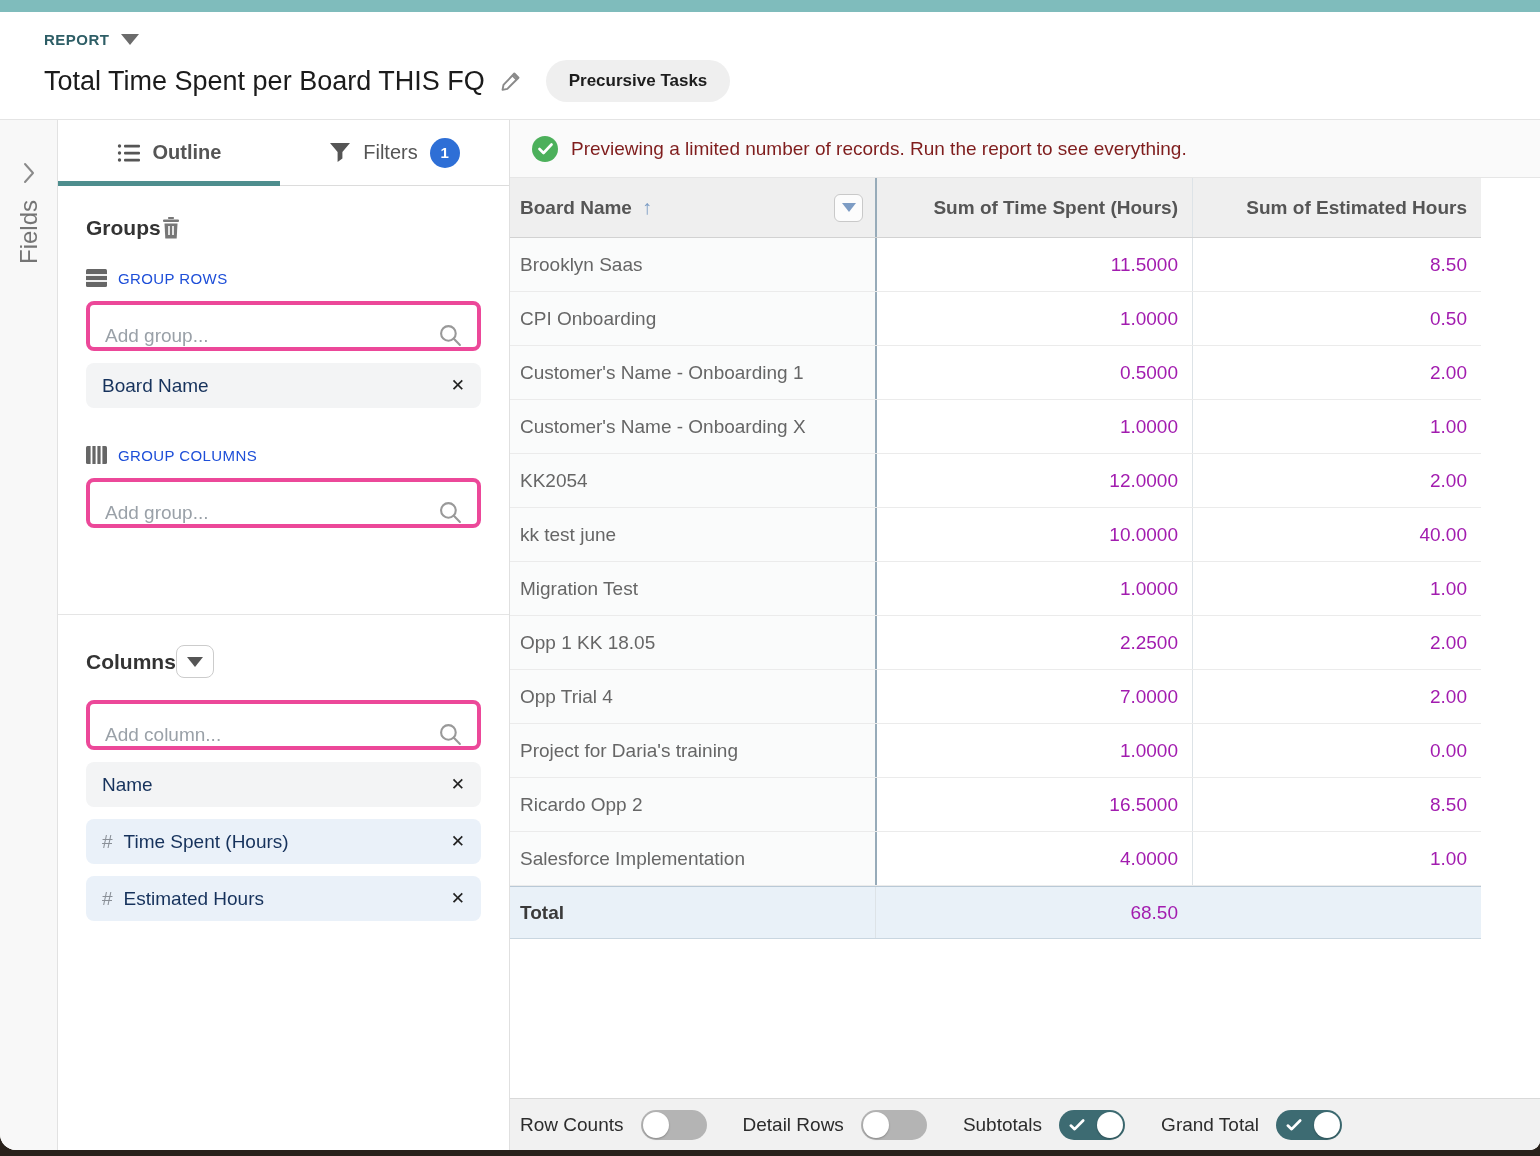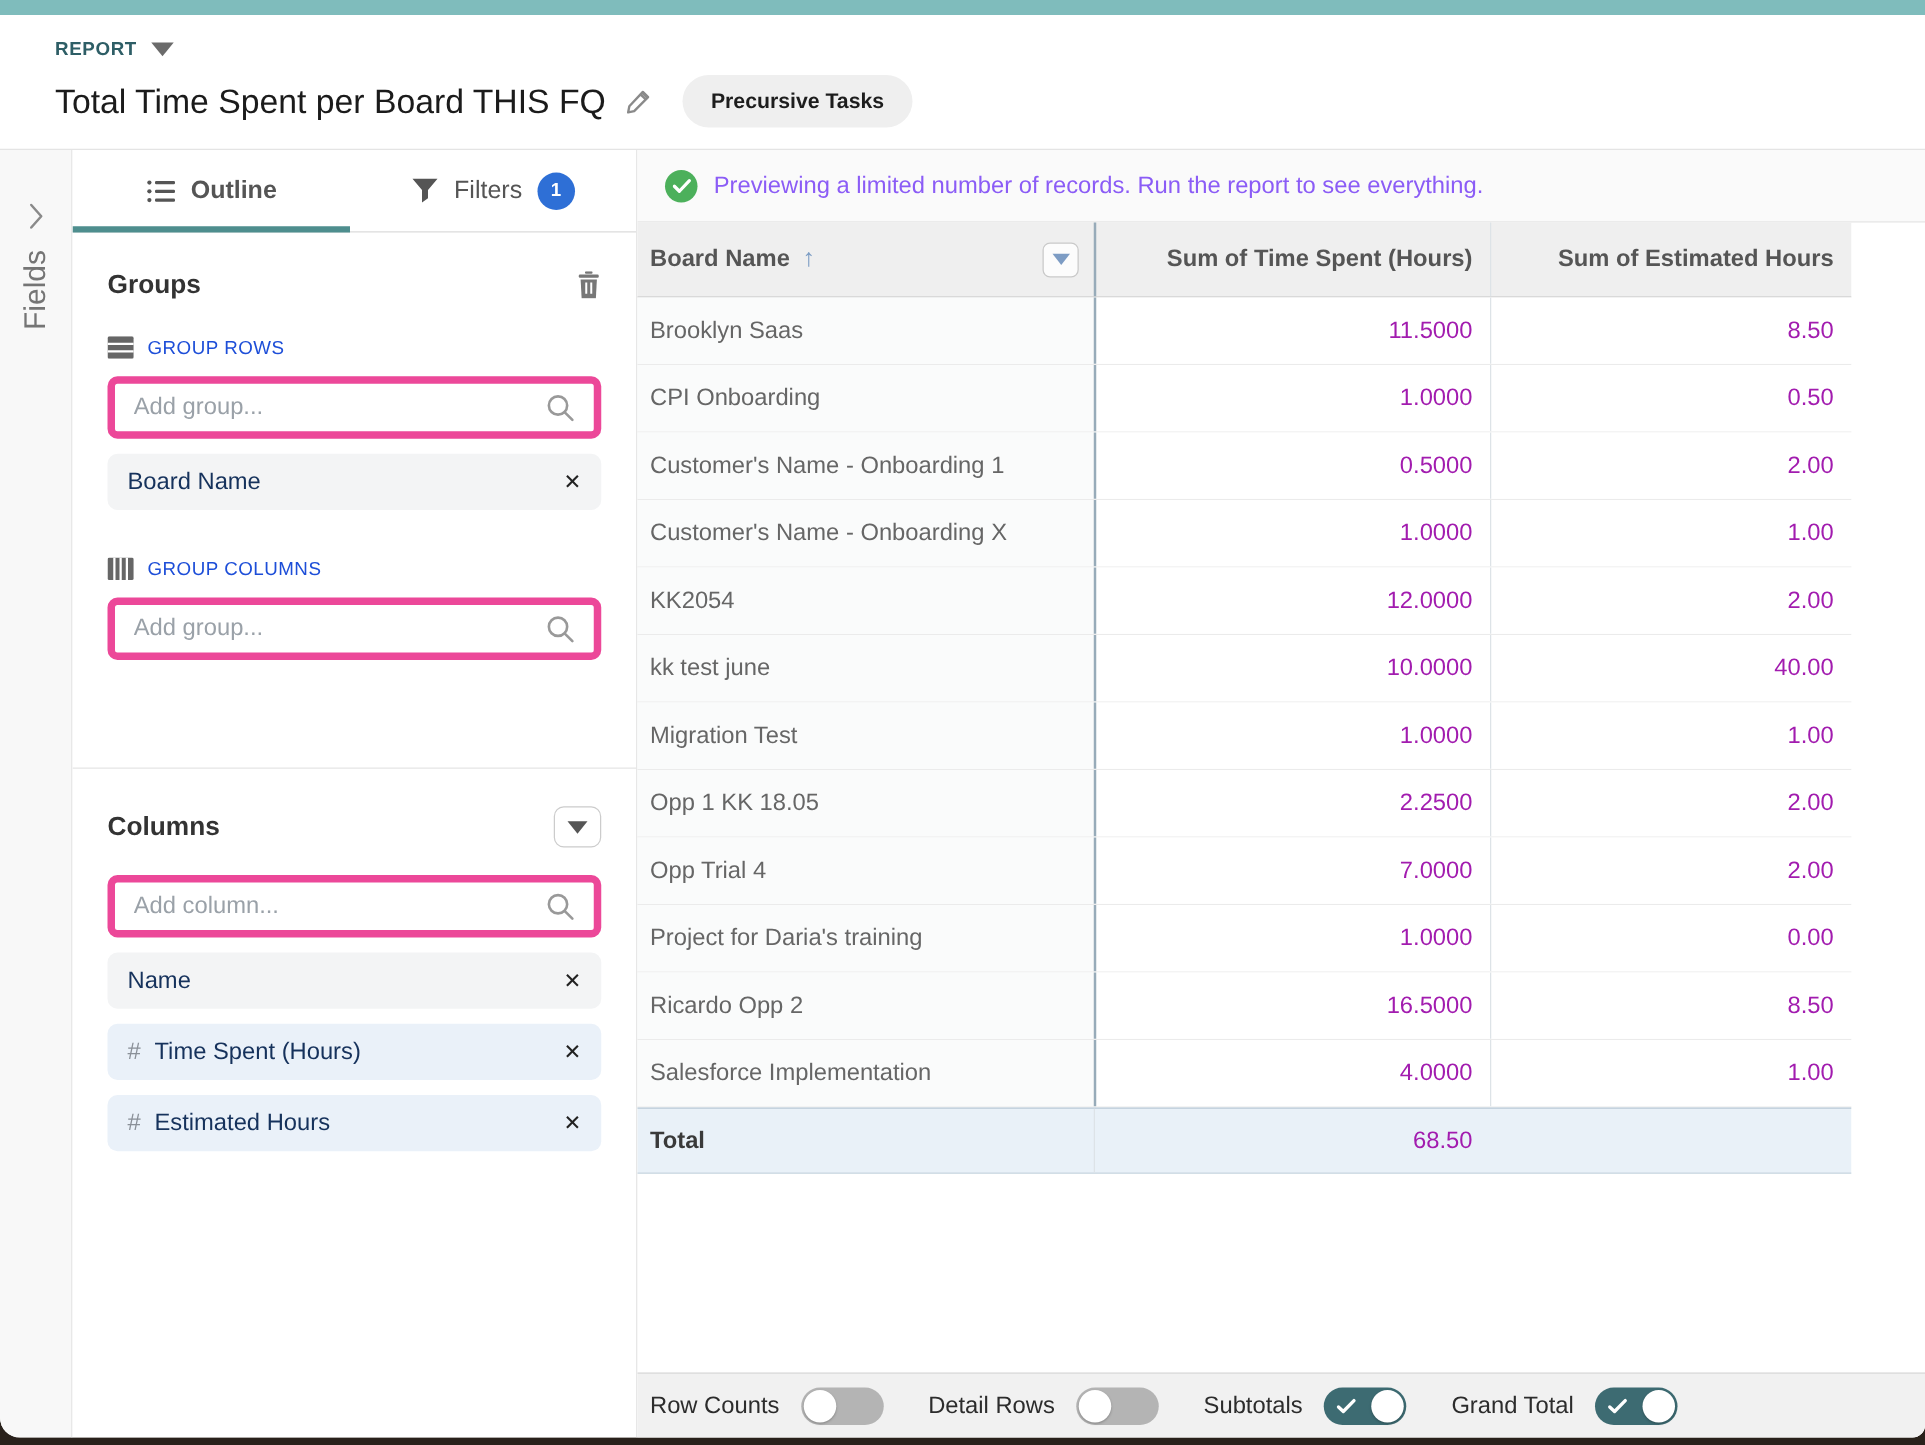--- a/index.html
+++ b/index.html
@@ -45,28 +45,28 @@
   .tab-outline::after { content: ""; position: absolute; left: 0; right: 0; bottom: -1px; height: 5px; background: #4e8e8e; }
   .tab-label-active { font-size: 20px; font-weight: bold; color: #555; }
   .tab-filters { flex: 1; }
   .tab-label { font-size: 20px; color: #555; }
   .badge-count {
     width: 30px; height: 30px; border-radius: 50%; background: #2e6fd6;
     color: #fff; font-size: 15px; font-weight: bold;
     display: flex; align-items: center; justify-content: center;
   }
   .section { padding: 0 28px; }
-  .sec-head { margin-top: 30px; display: flex; justify-content: space-between; align-items: center; }
+  .sec-head { margin-top: 30px; display: flex; align-items: center; }
   .section-title { font-size: 21px; font-weight: bold; color: #333; }
   .icon-btn { background: none; border: none; cursor: pointer; display: flex; align-items: center; }
   .sub-label { display: flex; align-items: center; gap: 11px; font-size: 15px; color: #1d4ed8; letter-spacing: .4px; }
   .mt-rows { margin-top: 29px; } .mt-cols { margin-top: 38px; }
   .search-box {
-    margin-top: 14px; height: 50px; border: 6px solid #ec4899; border-radius: 8px;
-    display: flex; align-items: center; padding: 0 15px; gap: 8px; background: #fff;
+    margin-top: 14px; height: 50px; border: 4px solid #ec4899; border-radius: 8px;
+    display: flex; align-items: flex-end; padding: 0 15px; gap: 8px; background: #fff;
   }
   .search-box input { flex: 1; border: none; outline: none; font-size: 19px; color: #333; background: transparent; font-family: inherit; }
   .search-box input::placeholder { color: #9aa1a8; }
   .chip {
     margin-top: 12px; height: 45px; border-radius: 8px; background: #f3f4f5;
     display: flex; align-items: center; justify-content: space-between; padding: 0 16px;
   }
   .chip.numeric { background: #eaf1f9; }
   .chip-left { display: flex; align-items: center; gap: 11px; }
   .chip-label { font-size: 19px; color: #16325c; }
@@ -76,21 +76,21 @@
   .dd-btn {
     width: 38px; height: 33px; border: 1px solid #ccc; border-radius: 8px; background: #fff;
     display: flex; align-items: center; justify-content: center; cursor: pointer;
   }
   .dd-caret { width: 0; height: 0; border-left: 8px solid transparent; border-right: 8px solid transparent; border-top: 10px solid #555; }
 
   
   .main { flex: 1; display: flex; flex-direction: column; background: #fff; min-width: 0; }
   .notice { height: 58px; flex: none; background: #fafafa; border-bottom: 1px solid #e6e6e6; display: flex; align-items: center; gap: 13px; padding-left: 22px; }
   .notice-icon { width: 26px; height: 26px; border-radius: 50%; background: #4cb05b; display: flex; align-items: center; justify-content: center; flex: none; }
-  .notice-text { font-size: 19px; color: #8b5cf6; }
+  .notice-text { font-size: 19px; color: #7f1d1d; }
 
   .table { width: 971px; flex: none; }
   .t-head, .t-row, .t-total { display: grid; grid-template-columns: 365px 317px 289px; }
   .t-head { height: 60px; background: #efefef; border-bottom: 1px solid #d2d2d2; }
   .th { display: flex; align-items: center; font-size: 19px; font-weight: bold; color: #555; cursor: pointer; }
   .th-first { padding-left: 10px; gap: 10px; }
   .sort-arrow { color: #7b9cc4; font-size: 20px; font-weight: normal; }
   .filter-btn {
     margin-left: auto; margin-right: 12px; width: 29px; height: 28px;
     border: 1px solid #c9c9c9; border-radius: 6px; background: #fcfcfc;

